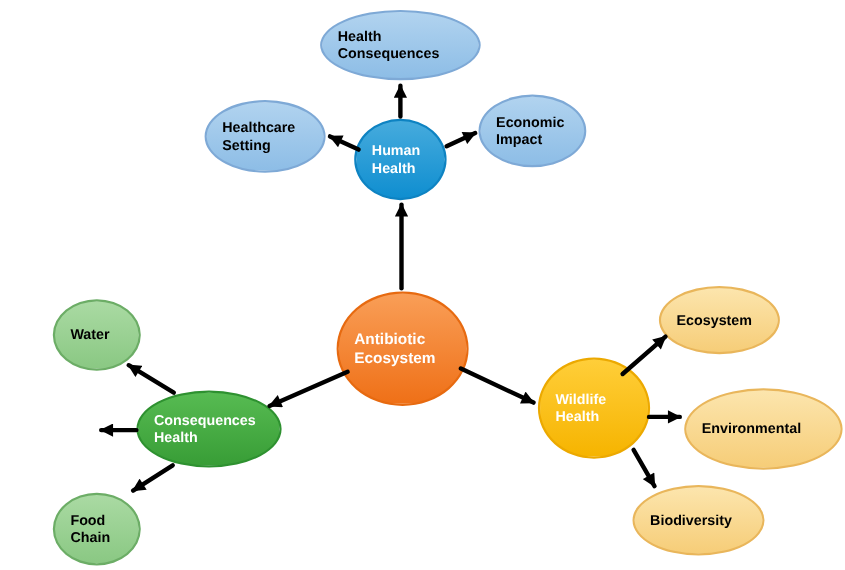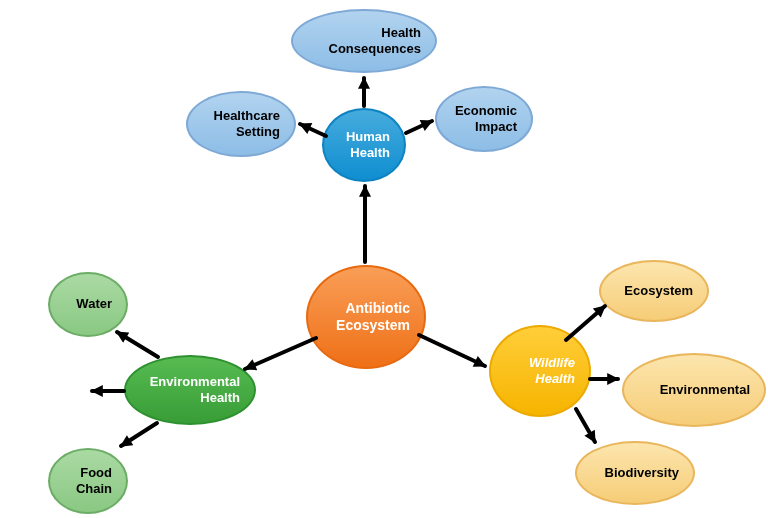--- a/index.html
+++ b/index.html
@@ -10,36 +10,36 @@
     background: #ffffff;
     overflow: hidden;
     font-family: "Liberation Sans", sans-serif;
   }
   .node {
     position: absolute;
     border-radius: 50%;
     display: flex;
     align-items: center;
     justify-content: center;
-    text-align: right;
+    text-align: left;
     font-weight: bold;
     font-size: 13px;
     line-height: 1.25;
     box-sizing: border-box;
     padding: 0 14px;
     color: #000;
   }
   .node .lbl { display: block; width: 100%; }
   
   .c-blue       { background: linear-gradient(180deg,#46abdd 0%,#0f8ed0 100%); border: 2px solid #0e83c2; color: #fff; }
   .c-lightblue  { background: linear-gradient(180deg,#b1d3ef 0%,#8dbde6 100%); border: 2px solid #7ea9d6; }
   .c-orange     { background: linear-gradient(180deg,#f99e57 0%,#ef7017 100%); border: 2px solid #e76a10; color: #fff; font-size: 14px; }
   .c-green      { background: linear-gradient(180deg,#57bb52 0%,#389d36 100%); border: 2px solid #2e9130; color: #fff; }
   .c-lightgreen { background: linear-gradient(180deg,#aadaa3 0%,#8ac883 100%); border: 2px solid #6cad66; }
-  .c-gold       { background: linear-gradient(180deg,#ffce39 0%,#f6b400 100%); border: 2px solid #eca900; color: #fff; font-style: italic; }
+  .c-gold       { background: linear-gradient(180deg,#ffce39 0%,#f6b400 100%); border: 2px solid #eca900; color: #fff; }
   .c-amber      { background: linear-gradient(180deg,#fce5ad 0%,#f6cd78 100%); border: 2px solid #e9b65b; }
   #edge-layer {
     position: absolute;
     left: 0; top: 0;
     width: 768px; height: 518px;
     pointer-events: none;
   }
   .edge { stroke: #000000; stroke-width: 4; stroke-linecap: round; }
   #edge-layer marker path { fill: #000000; }
 </style>
@@ -59,21 +59,21 @@
   </div>
   <div class="node c-blue" style="left:322px; top:108px; width:84px; height:74px;">
     <span class="lbl">Human Health</span>
   </div>
 
   <div class="node c-orange" style="left:306px; top:265px; width:120px; height:104px;">
     <span class="lbl">Antibiotic Ecosystem</span>
   </div>
 
   <div class="node c-green" style="left:124px; top:355px; width:132px; height:70px;">
-    <span class="lbl">Environmental Health</span>
+    <span class="lbl">Consequences Health</span>
   </div>
   <div class="node c-lightgreen" style="left:48px; top:272px; width:80px; height:65px;">
     <span class="lbl">Water</span>
   </div>
   <div class="node c-lightgreen" style="left:48px; top:448px; width:80px; height:66px;">
     <span class="lbl">Food Chain</span>
   </div>
 
   <div class="node c-gold" style="left:489px; top:325px; width:102px; height:92px;">
     <span class="lbl">Wildlife Health</span>

